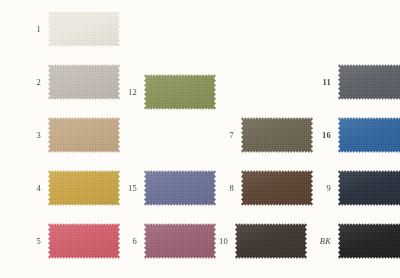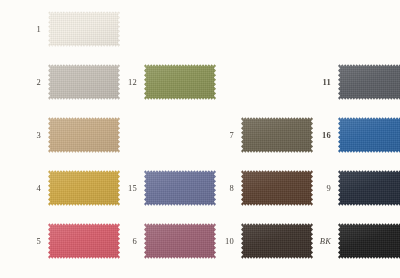--- a/index.html
+++ b/index.html
@@ -131,41 +131,41 @@
       <div class="swatch" style="background-color: rgb(200, 172, 134); width: 72px; height: 38px;"></div>
     </div>
     <div class="cell" style="left: 21px; top: 169px;">
       <div class="swatch-label" style="color: rgb(74, 70, 64);">4</div>
       <div class="swatch" style="background-color: rgb(207, 168, 67); width: 72px; height: 38px;"></div>
     </div>
     <div class="cell" style="left: 21px; top: 222px;">
       <div class="swatch-label" style="color: rgb(74, 70, 64);">5</div>
       <div class="swatch" style="background-color: rgb(215, 92, 106); width: 72px; height: 38px;"></div>
     </div>
-    <div class="cell" style="left: 117px; top: 63px;">
+    <div class="cell" style="left: 117px; top: 73px;">
       <div class="swatch-label" style="color: rgb(74, 70, 64);">12</div>
       <div class="swatch" style="background-color: rgb(138, 147, 85); width: 72px; height: 38px;"></div>
     </div>
     <div class="cell" style="left: 117px; top: 169px;">
       <div class="swatch-label" style="color: rgb(74, 70, 64);">15</div>
       <div class="swatch" style="background-color: rgb(106, 113, 153); width: 72px; height: 38px;"></div>
     </div>
     <div class="cell" style="left: 117px; top: 222px;">
       <div class="swatch-label" style="color: rgb(74, 70, 64);">6</div>
       <div class="swatch" style="background-color: rgb(156, 96, 115); width: 72px; height: 38px;"></div>
     </div>
     <div class="cell" style="left: 214px; top: 116px;">
       <div class="swatch-label" style="color: rgb(74, 70, 64);">7</div>
       <div class="swatch" style="background-color: rgb(107, 99, 80); width: 72px; height: 38px;"></div>
     </div>
     <div class="cell" style="left: 214px; top: 169px;">
       <div class="swatch-label" style="color: rgb(74, 70, 64);">8</div>
       <div class="swatch" style="background-color: rgb(90, 63, 46); width: 72px; height: 38px;"></div>
     </div>
-    <div class="cell" style="left: 214px; top: 222px;">
+    <div class="cell" style="left: 208px; top: 222px;">
       <div class="swatch-label" style="color: rgb(74, 70, 64);">10</div>
       <div class="swatch" style="background-color: rgb(59, 48, 41); width: 72px; height: 38px;"></div>
     </div>
     <div class="cell" style="left: 311px; top: 63px;">
       <div class="swatch-label" style="color: rgb(74, 70, 64); font-weight: bold;">11</div>
       <div class="swatch" style="background-color: rgb(90, 93, 99); width: 72px; height: 38px;"></div>
     </div>
     <div class="cell" style="left: 311px; top: 116px;">
       <div class="swatch-label" style="color: rgb(74, 70, 64); font-weight: bold;">16</div>
       <div class="swatch" style="background-color: rgb(43, 99, 160); width: 72px; height: 38px;"></div>

